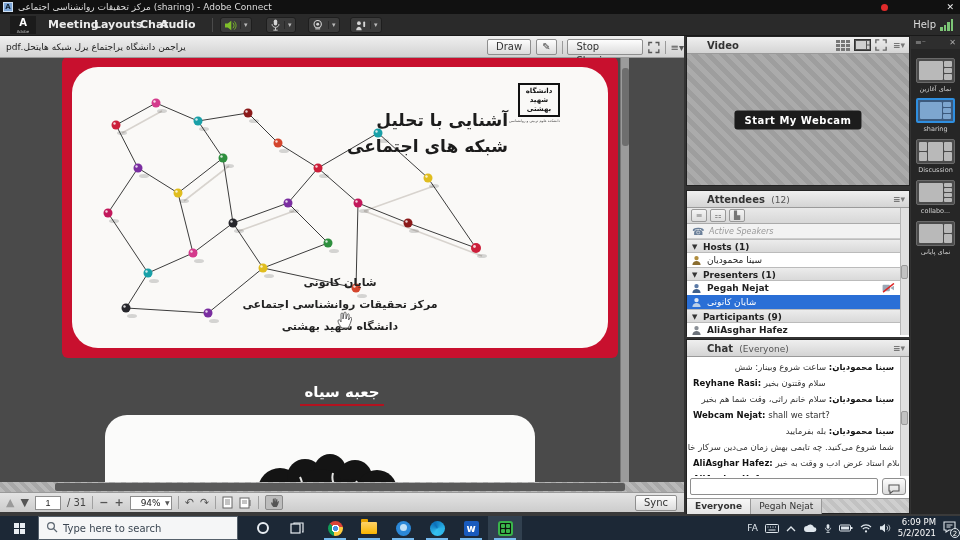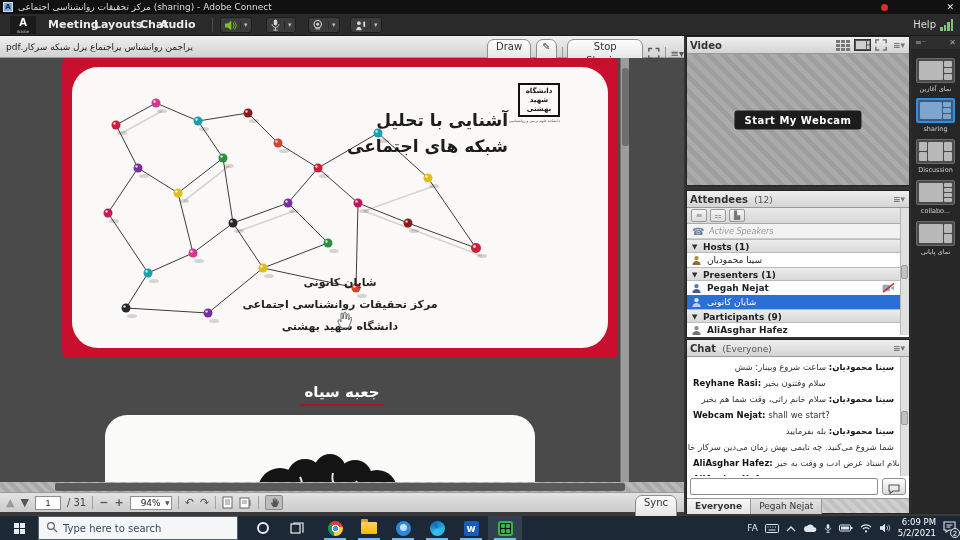--- a/index.html
+++ b/index.html
@@ -33,23 +33,23 @@
   .help-lbl { position:absolute; right:24px; top:0; height:22px; line-height:22px; font-size:10px; color:#ddd; }
   .sigbars { position:absolute; right:4px; top:5px; width:16px; height:12px; display:flex;
              align-items:flex-end; gap:1px; }
   .sigbars i { display:block; width:2.5px; background:#7cc576; }
 
   
   .share-head { left:0; top:36px; width:684px; height:22px;
                 background:linear-gradient(#efefef,#d2d2d2); border-bottom:1px solid #9a9a9a; }
   .doc-title { position:absolute; left:6px; top:0; height:22px; line-height:22px;
                font-size:9px; color:#222; direction:rtl; }
-  .lbtn { background:linear-gradient(#fdfdfd,#dcdcdc); border:1px solid #8e8e8e; border-radius:7px;
-          font-size:10px; color:#333; height:28px; line-height:14px; padding:0 8px;
-          display:inline-block; text-align:center; }
+  .lbtn { background:linear-gradient(#fdfdfd,#dcdcdc); border:1px solid #8e8e8e; border-radius:2px;
+          font-size:10px; color:#333; height:16px; line-height:14px; padding:0 8px;
+          display:inline-block; text-align:left; }
   .share-tools { position:absolute; left:487px; top:3px; display:flex; gap:5px; align-items:center; }
   .tool-sep { width:1px; height:13px; background:#9a9a9a; }
   .icon-sm { font-size:10px; color:#444; }
 
   .share-content { left:0; top:58px; width:684px; height:424px; background:#4a4a4a; overflow:hidden; }
 
   .slide-frame { position:absolute; left:62px; top:-1px; width:556px; height:301px;
                  background:#c8102e; border-radius:6px; }
   .slide-card { position:absolute; left:10px; top:10px; right:10px; bottom:10px;
                 background:#faf9f7; border-radius:26px; overflow:hidden; }
@@ -89,21 +89,21 @@
   .tb-ico { font-size:11px; color:#555; line-height:1; }
   .hand-tool { background:#bdbdbd; border:1px solid #8a8a8a; border-radius:2px; width:18px; height:15px;
                display:flex; align-items:center; justify-content:center; }
   .sync-btn { position:absolute; right:7px; top:2px; }
 
   
   .rightbg { left:684px; top:36px; width:227px; height:478px; background:#333; }
   .pod { position:absolute; background:#fff; border:1px solid #222; }
   .pod-head { position:relative; height:17px; background:linear-gradient(#efefef,#d4d4d4);
               border-bottom:1px solid #9a9a9a; font-size:10px; font-weight:bold; color:#333;
-              line-height:17px; padding-left:3px; }
+              line-height:17px; padding-left:20px; }
   .pod-head .sub { font-weight:normal; color:#555; font-size:9px; }
   .pod-menu { position:absolute; right:4px; top:0; color:#777; font-size:9px; }
 
   .video-body { position:absolute; left:0; top:17px; right:0; bottom:0;
                 background:repeating-linear-gradient(45deg,#ababab 0 5px,#9e9e9e 5px 10px); }
   .webcam-btn { position:absolute; left:50%; top:50%; transform:translate(-50%,-50%);
                 background:#1c1c1c; color:#fff; font-size:10px; font-weight:bold;
                 padding:4px 10px; border-radius:3px; letter-spacing:0.5px; white-space:nowrap; }
   .vid-icons { position:absolute; right:22px; top:2px; display:flex; gap:4px; align-items:center; }
 
@@ -252,21 +252,21 @@
     <span class="help-lbl">Help</span>
     <span class="sigbars">
       <i style="height:4px"></i>
         <i style="height:6px"></i>
         <i style="height:9px"></i>
         <i style="height:12px"></i>
     </span>
   </div>
 
   <div class="abs share-head">
-    <span class="doc-title">یراجمن روانشناس یراجتماع یرل شبکه سرکار.pdf</span>
+    <span class="doc-title">یراجمن دانشگاه یراجتماع یرل شبکه هایتحل.pdf</span>
     <span class="share-tools">
       <span class="lbtn">Draw</span>
       <span class="lbtn" style="padding:0 5px"><span class="icon-sm">✎</span></span>
       <span class="tool-sep"></span>
       <span class="lbtn">Stop Sharing</span>
       <svg width="13" height="13" viewBox="0 0 14 14">
         <path d="M1 5V1h4M9 1h4v4M13 9v4H9M5 13H1V9" fill="none" stroke="#555" stroke-width="1.6"></path>
       </svg>
       <span class="tool-sep"></span>
       <span style="font-size:10px;color:#555">≡▾</span>

